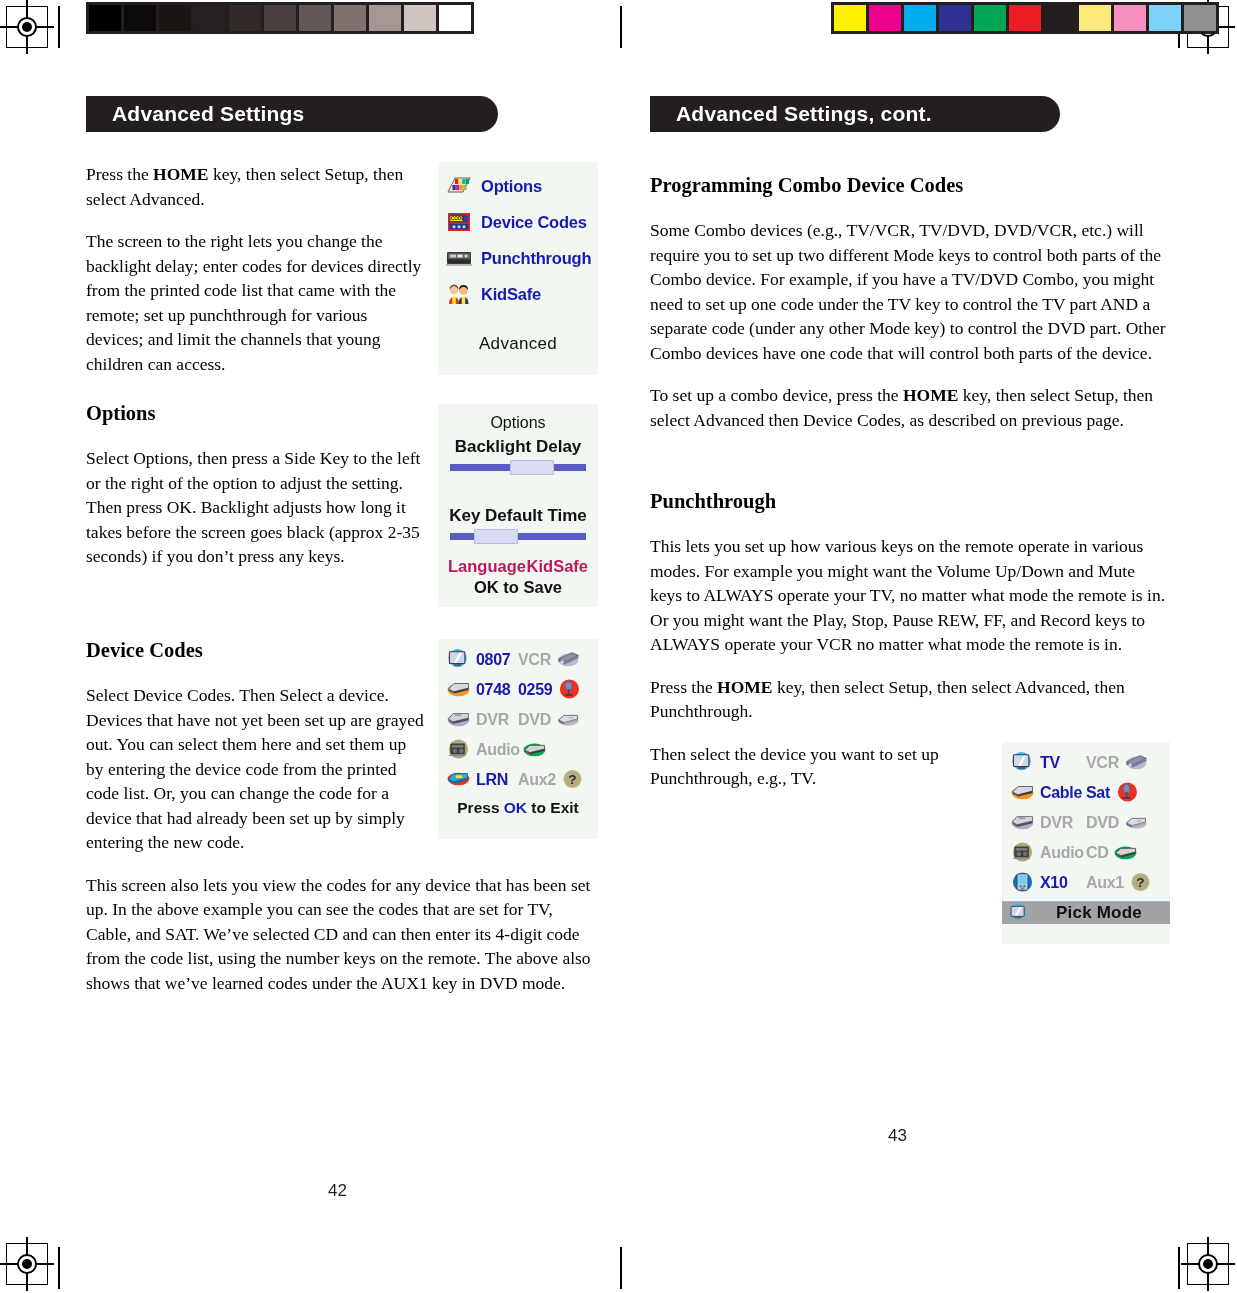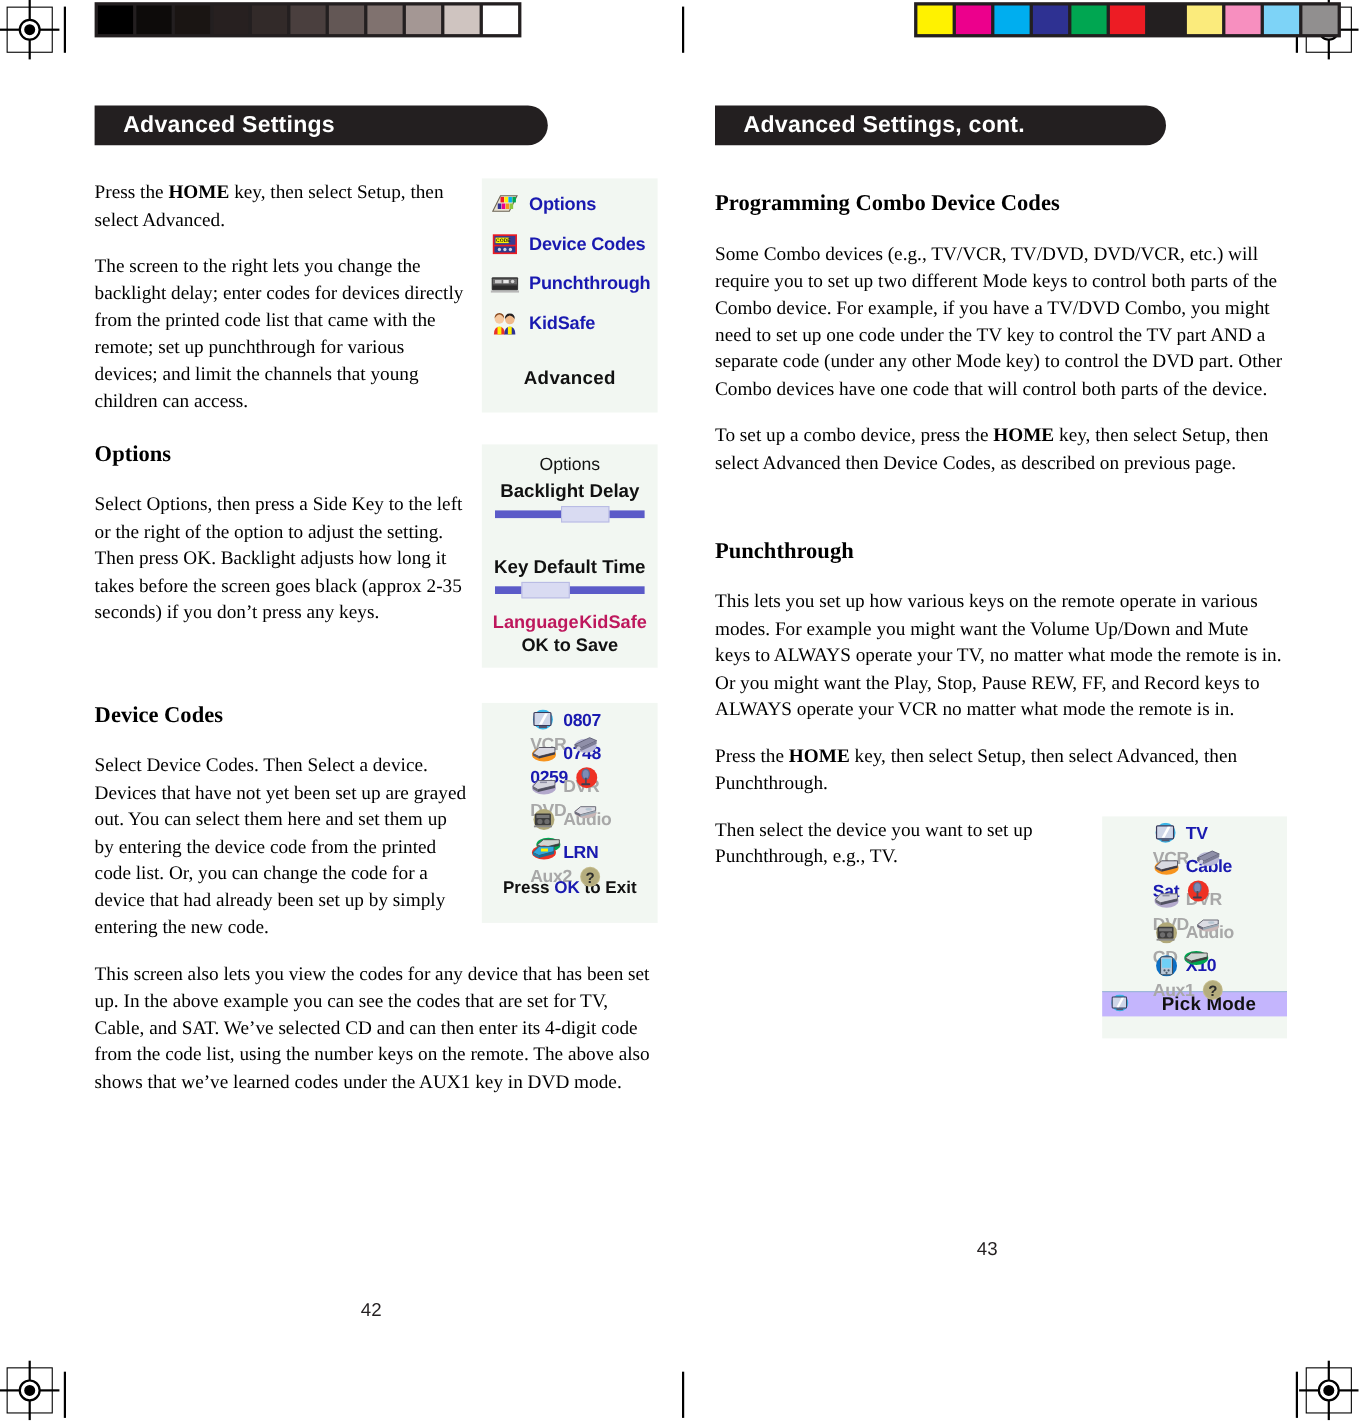--- a/index.html
+++ b/index.html
@@ -142,21 +142,21 @@
     height: 36px;
   }
   .menu-label {
     color: #1919b0;
     font-weight: bold;
     font-size: 16.5px;
     letter-spacing: -0.2px;
   }
   .menu-footer {
     text-align: center;
-    font-weight: bold;
+    font-weight: normal;
     font-size: 17px;
     color: #111;
     margin-top: 22px;
     letter-spacing: 0.3px;
   }
 
   .ic {
     width: 26px;
     height: 22px;
     position: relative;
@@ -213,21 +213,20 @@
     font-weight: bold;
     color: #111;
     margin-top: 2px;
   }
 
   
   .dev-row {
     display: flex;
     align-items: center;
     height: 30px;
-    flex-direction: column;
   }
   .dev-cell {
     display: flex;
     align-items: center;
     gap: 4px;
     width: 50%;
     box-sizing: border-box;
   }
   .dev-cell.right { justify-content: flex-start; }
   .dev-text {
@@ -239,21 +238,21 @@
   .dev-text.off { color: #a8a8a8; }
   .dev-footer {
     text-align: center;
     font-size: 15.5px;
     font-weight: bold;
     color: #111;
     margin-top: 4px;
   }
   .dev-footer .ok { color: #1919b0; }
   .pick-bar {
-    background: #c4b5fd;
+    background: #a3a3a3;
     border-top: 1px solid #9ab6d6;
     display: flex;
     align-items: center;
     gap: 6px;
     padding: 1px 6px;
     margin-top: 3px;
   }
   .pick-bar .lbl {
     flex: 1;
     text-align: center;

